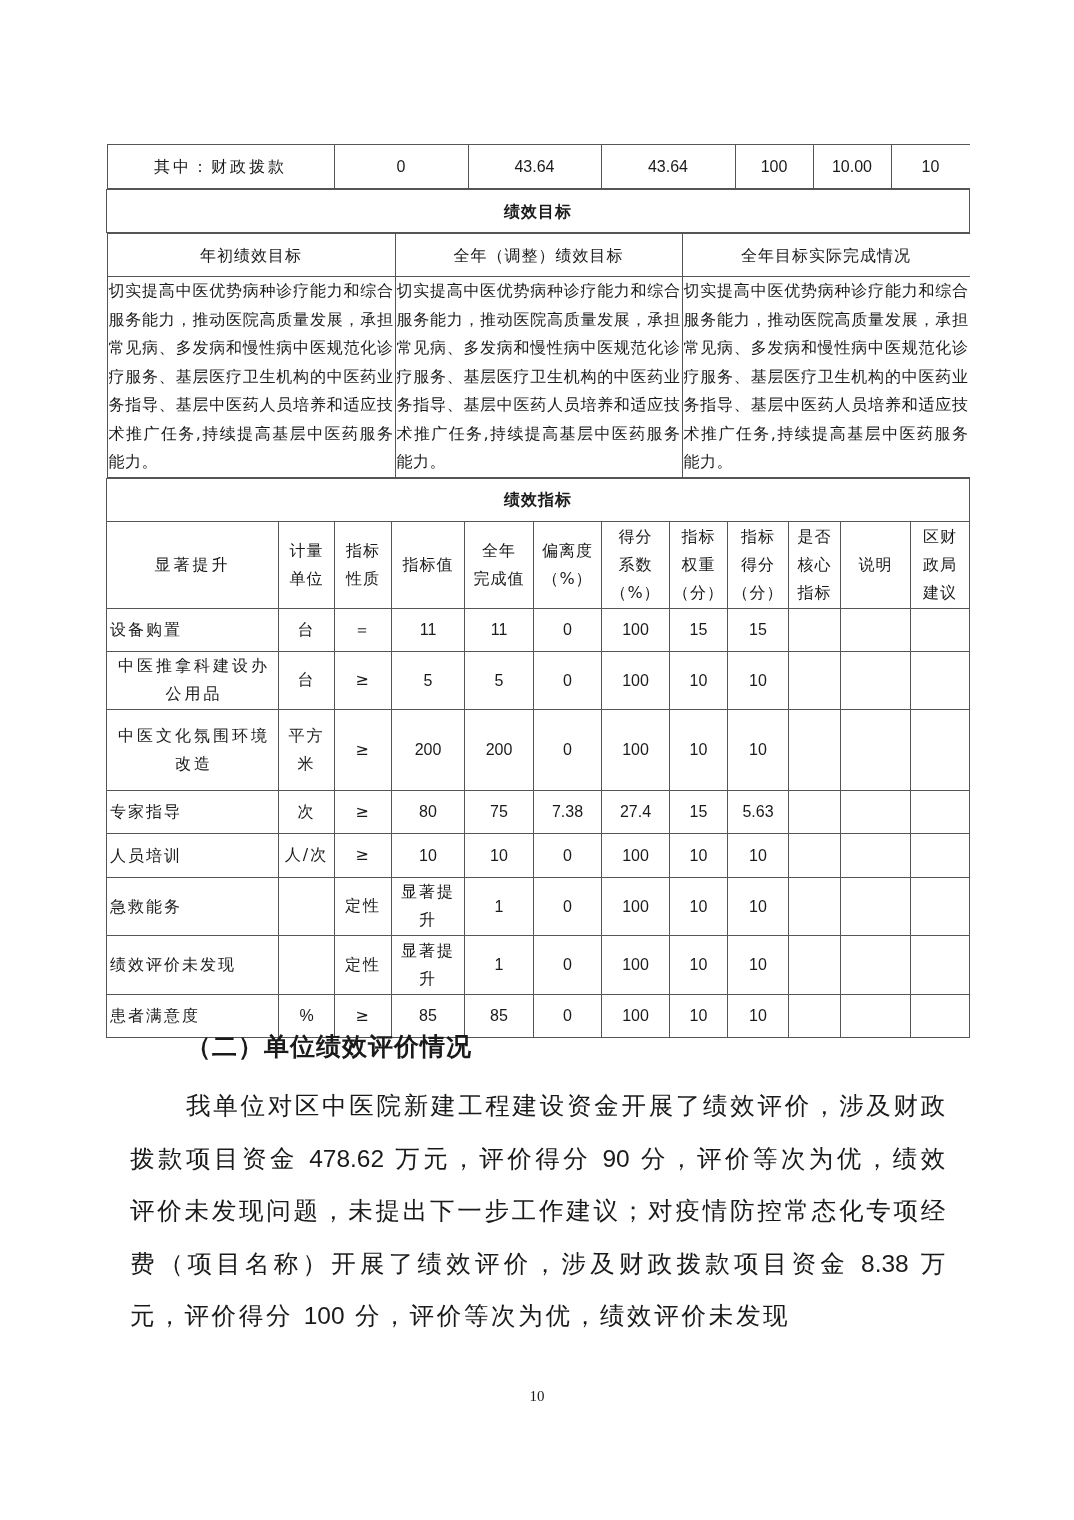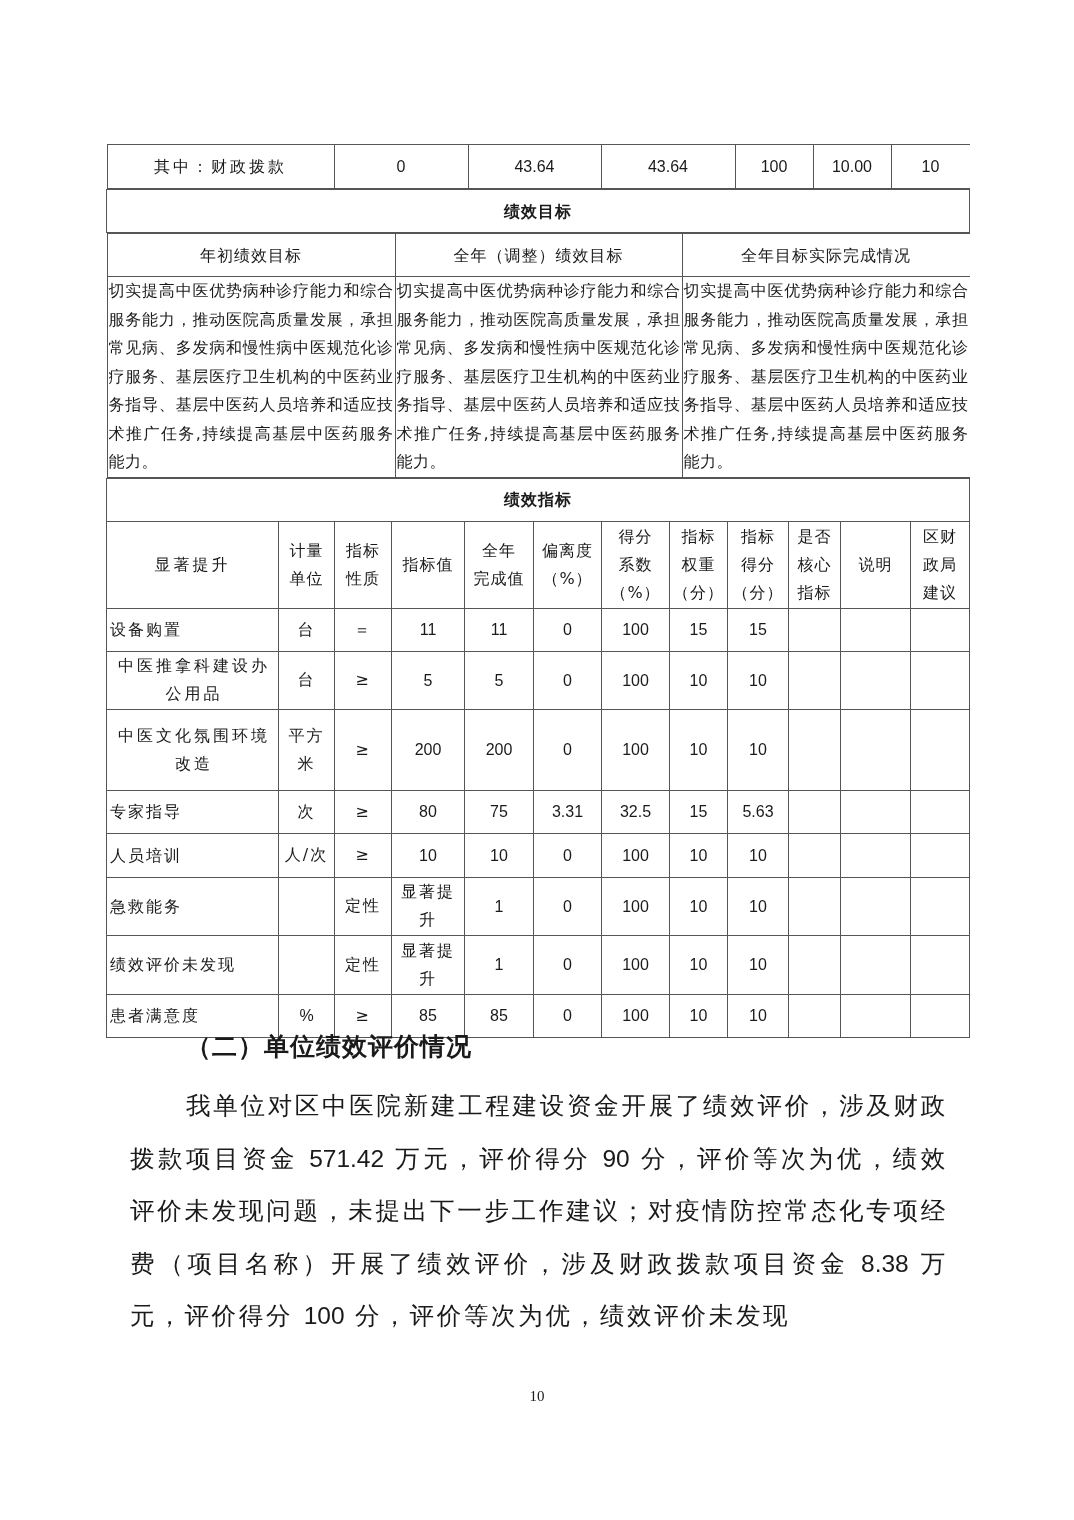--- a/index.html
+++ b/index.html
@@ -158,22 +158,22 @@
         <td class="num"></td>
         <td class="num"></td>
         <td class="num"></td>
       </tr>
       <tr style="height: 43px; padding-left: 20px;">
         <td class="left lbl">专家指导</td>
         <td class="hdr" style="letter-spacing: 2px; padding: 0px 4px;">次</td>
         <td class="hdr" style="letter-spacing: 2px; padding: 0px 4px;">≥</td>
         <td class="num">80</td>
         <td class="num">75</td>
-        <td class="num">3.31</td>
-        <td class="num">32.5</td>
+        <td class="num">7.38</td>
+        <td class="num">27.4</td>
         <td class="num">15</td>
         <td class="num">5.63</td>
         <td class="num"></td>
         <td class="num"></td>
         <td class="num"></td>
       </tr>
       <tr style="height: 44px; margin-top: 31px;">
         <td class="left lbl">人员培训</td>
         <td class="hdr" style="letter-spacing: 2px; padding: 0px 4px;">人/次</td>
         <td class="hdr" style="letter-spacing: 2px; padding: 0px 4px;">≥</td>
@@ -227,15 +227,15 @@
         <td class="num">10</td>
         <td class="num"></td>
         <td class="num"></td>
         <td class="num"></td>
       </tr>
     </tbody>
 </table>
 
 <div class="section2">（二）单位绩效评价情况</div>
 
-<div class="para"><span>我单位对区中医院新建工程建设资金开展了绩效评价，涉及财政拨款项目资金 </span><span class="n">571.42</span><span> 万元，评价得分 </span><span class="n">90</span><span> 分，评价等次为优，绩效评价未发现问题，未提出下一步工作建议；对疫情防控常态化专项经费（项目名称）开展了绩效评价，涉及财政拨款项目资金 </span><span class="n">8.38</span><span> 万元，评价得分 </span><span class="n">100</span><span> 分，评价等次为优，绩效评价未发现</span></div>
+<div class="para"><span>我单位对区中医院新建工程建设资金开展了绩效评价，涉及财政拨款项目资金 </span><span class="n">478.62</span><span> 万元，评价得分 </span><span class="n">90</span><span> 分，评价等次为优，绩效评价未发现问题，未提出下一步工作建议；对疫情防控常态化专项经费（项目名称）开展了绩效评价，涉及财政拨款项目资金 </span><span class="n">8.38</span><span> 万元，评价得分 </span><span class="n">100</span><span> 分，评价等次为优，绩效评价未发现</span></div>
 
 <div class="page-num">10</div>
 
 </body></html>

